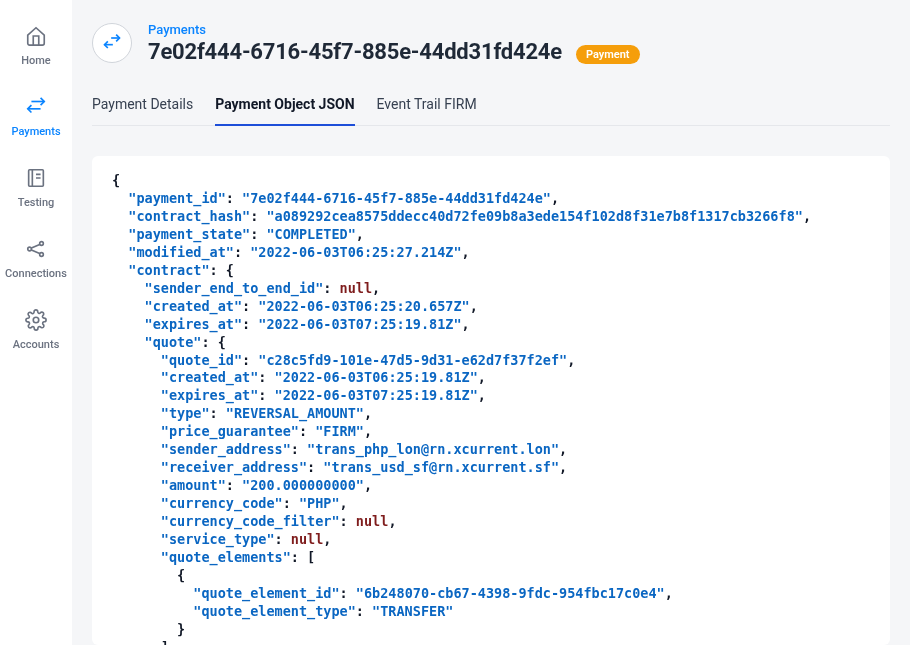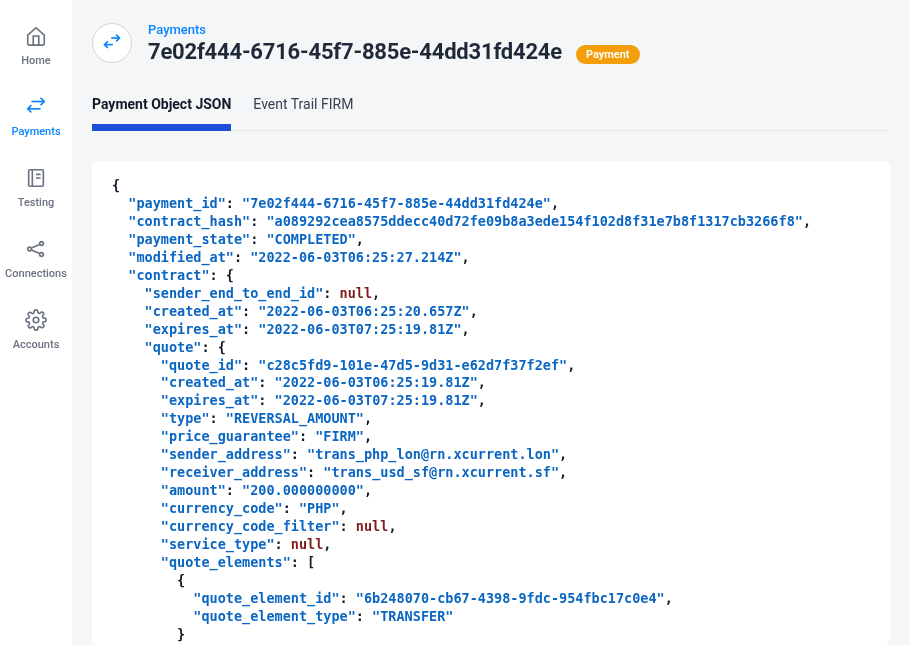--- a/index.html
+++ b/index.html
@@ -89,21 +89,21 @@
       padding: 0 0 12px 0;
       font-size: 14px;
       color: #374151;
       cursor: pointer;
       border-bottom: 2px solid transparent;
       margin-bottom: -1px;
     }
     .tab.active {
       font-weight: 700;
       color: #111827;
-      border-bottom: 7px solid #1d4ed8;
+      border-bottom: 2px solid #1d4ed8;
     }
     .card {
       background: #fff;
       border-radius: 6px;
       margin-top: 30px;
       flex: 1;
       padding: 16px 20px;
       overflow: hidden;
     }
     pre {
@@ -188,20 +188,21 @@
     <div class="header-text">
       <a class="breadcrumb">Payments</a>
       <div class="title-row">
         <h1 class="page-title">7e02f444-6716-45f7-885e-44dd31fd424e</h1>
         <span class="badge">Payment</span>
       </div>
     </div>
   </div>
 
   <div class="tabs">
+    <div class="tab">Payment Details</div>
     <div class="tab active">Payment Object JSON</div>
     <div class="tab">Event Trail FIRM</div>
   </div>
 
   <div class="card">
     <pre id="json-pre">{
   <span class="k">"payment_id"</span><span class="p">: </span><span class="s">"7e02f444-6716-45f7-885e-44dd31fd424e"</span><span class="p">,</span>
   <span class="k">"contract_hash"</span><span class="p">: </span><span class="s">"a089292cea8575ddecc40d72fe09b8a3ede154f102d8f31e7b8f1317cb3266f8"</span><span class="p">,</span>
   <span class="k">"payment_state"</span><span class="p">: </span><span class="s">"COMPLETED"</span><span class="p">,</span>
   <span class="k">"modified_at"</span><span class="p">: </span><span class="s">"2022-06-03T06:25:27.214Z"</span><span class="p">,</span>

